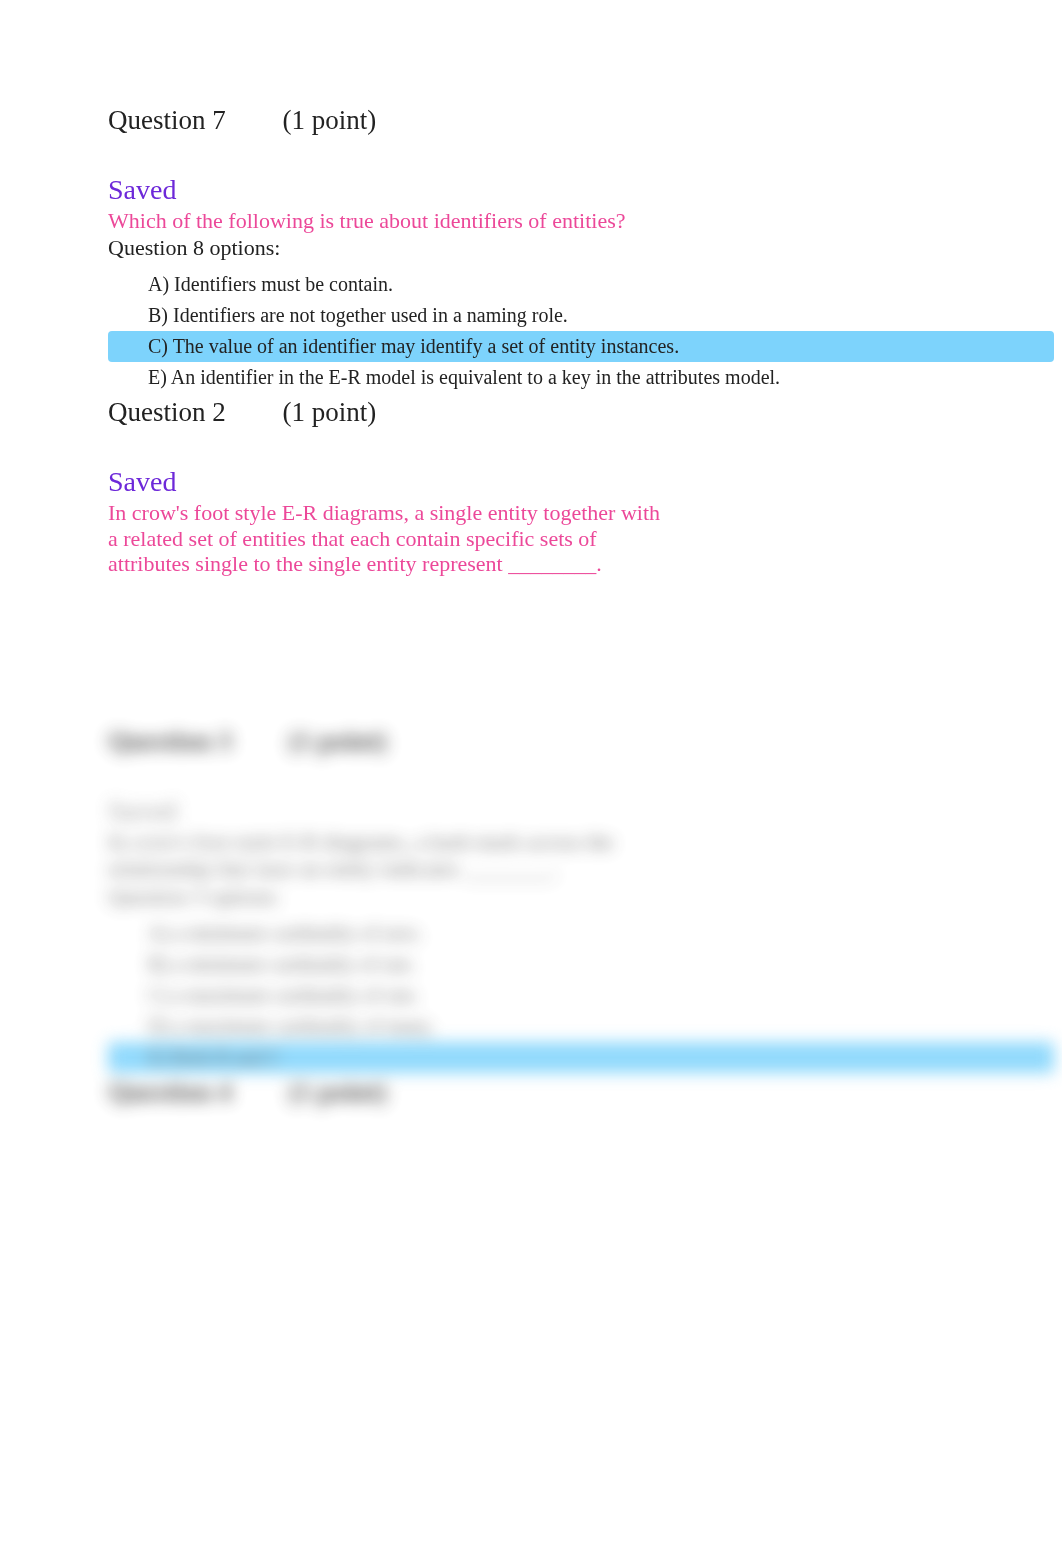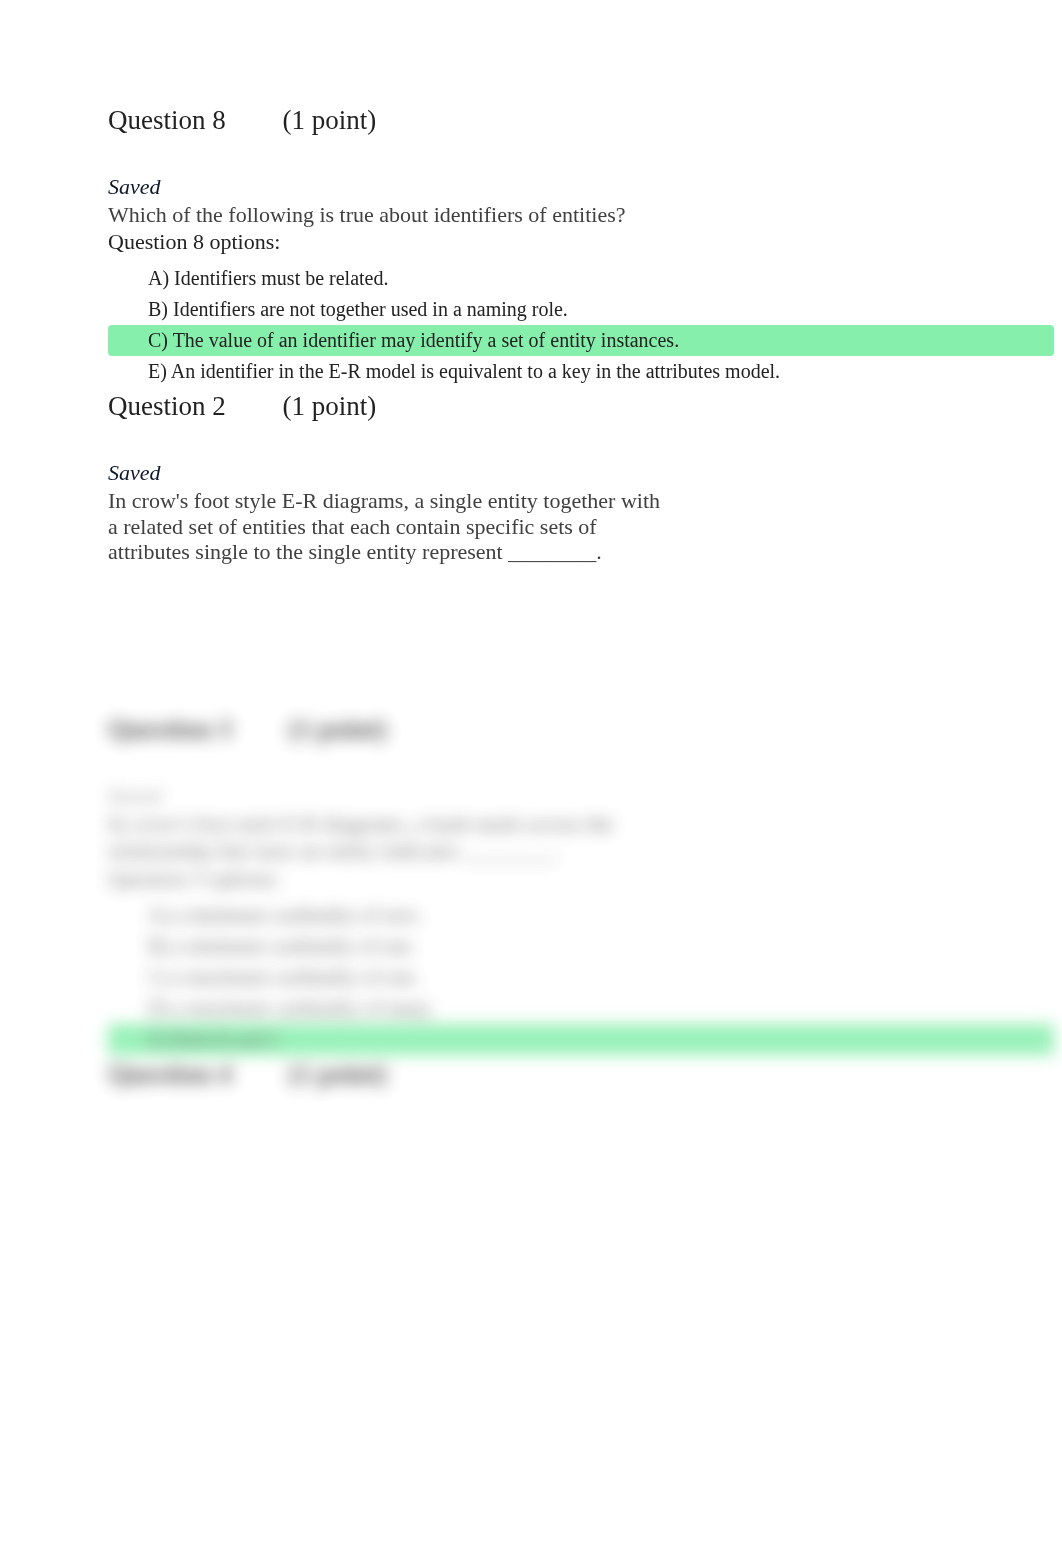--- a/index.html
+++ b/index.html
@@ -23,49 +23,48 @@
     }
     .question-number {
       display: inline-block;
       margin-right: 50px;
     }
     .points {
       display: inline-block;
       text-align: center;
     }
     .saved {
-      font-size: 22px;
-      color: #0f172a;
+      font-size: 28px;
+      color: #6d28d9;
       margin-bottom: 2px;
-      font-style: italic;
     }
     .question-text {
       font-size: 22px;
-      color: #404040;
+      color: #ec4899;
       line-height: 1.15;
       margin-bottom: 2px;
     }
     .options-label {
       font-size: 22px;
       color: #222;
       margin-bottom: 8px;
     }
     .options {
       padding-left: 40px;
     }
     .option {
       font-size: 20px;
       line-height: 1.35;
       padding: 2px 0;
       color: #222;
       margin-left: -40px;
       padding-left: 40px;
     }
     .option.highlighted {
-      background: #86efac;
+      background: #7dd3fc;
       border-radius: 4px;
       margin-right: -100px;
     }
     .q2-header {
       margin-top: 4px;
     }
     .question-body-2 {
       max-width: 560px;
     }
     .blurred-section {
@@ -87,30 +86,30 @@
       color: #555;
     }
     .blurred-section .option {
       color: #555;
     }
   </style>
 </head>
 <body>
 
 <div class="question-header">
-  <span class="question-number">Question 8</span>
+  <span class="question-number">Question 7</span>
   <span class="points">(1 point)</span>
 </div>
 
 <div class="saved">Saved</div>
 <div class="question-text">Which of the following is true about identifiers of entities?</div>
 <div class="options-label">Question 8 options:</div>
 
 <div class="options">
-  <div class="option">A) Identifiers must be related.</div>
+  <div class="option">A) Identifiers must be contain.</div>
   <div class="option">B) Identifiers are not together used in a naming role.</div>
   <div class="option highlighted">C) The value of an identifier may identify a set of entity instances.</div>
   <div class="option">E) An identifier in the E-R model is equivalent to a key in the attributes model.</div>
 </div>
 
 <div class="question-header q2-header">
   <span class="question-number">Question 2</span>
   <span class="points">(1 point)</span>
 </div>
 

